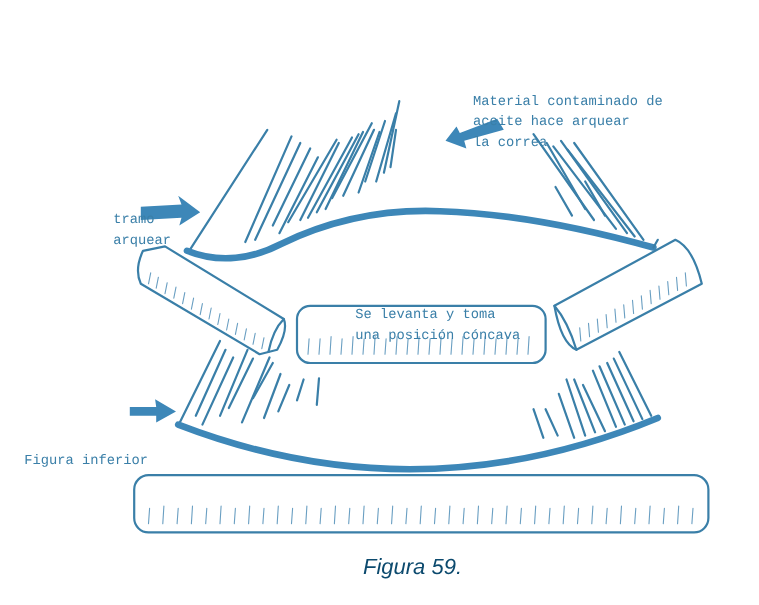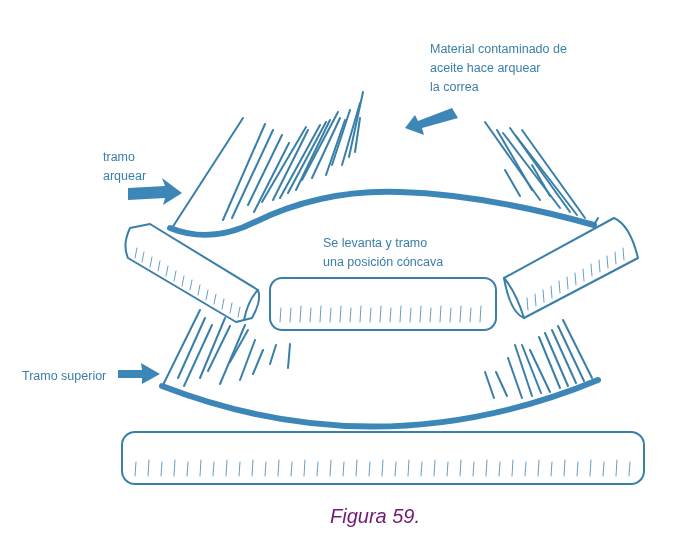--- a/index.html
+++ b/index.html
@@ -1,19 +1,19 @@
 <!DOCTYPE html>
 <html><head>
 <meta charset="utf-8">
 <style>
   html, body { margin: 0; padding: 0; background: #ffffff; }
   body { width: 690px; height: 550px; position: relative; overflow: hidden; font-family: "Liberation Sans", sans-serif; }
   #diagram { position: absolute; left: 0; top: 0; width: 690px; height: 550px; }
-  .label { position: absolute; color: #3a7fa8; font-size: 12.5px; line-height: 19px; white-space: pre-line; font-family: Liberation Sans, sans-serif; }
-  .caption { position: absolute; left: 330px; top: 505px; font-size: 20px; font-style: italic; color: #701a75; font-family: "Liberation Sans", sans-serif; }
+  .label { position: absolute; color: #3a7fa8; font-size: 12.5px; line-height: 19px; white-space: pre-line; font-family: Liberation Mono, monospace; margin-top: 43px; }
+  .caption { position: absolute; left: 330px; top: 505px; font-size: 20px; font-style: italic; color: #0c4a6e; font-family: "Liberation Sans", sans-serif; }
 </style>
 </head>
 <body>
 
 <svg id="diagram" viewBox="0 0 690 550" xmlns="http://www.w3.org/2000/svg">
   <g fill="none" stroke="#3a7fa8" stroke-linecap="round" stroke-linejoin="round">
 
     <g stroke-width="2">
       <line x1="172" y1="228" x2="243" y2="118"></line>
       <line x1="223" y1="220" x2="265" y2="124"></line>
@@ -197,16 +197,16 @@
     <path d="M118 370 L 142 370 L 141 363 L 160 374 L 142 384 L 142 378 L 118 378 Z"></path>
     <path d="M452 108 L 458 118 L 422 128 L 424 135 L 405 128 L 415 115 L 418 121 Z"></path>
   </g>
 </svg>
 
 <div class="label" style="left:430px; top:40px;">Material contaminado de
 aceite hace arquear
 la correa</div>
 <div class="label" style="left:103px; top:148px;">tramo
 arquear</div>
-<div class="label" style="left:323px; top:234px;">Se levanta y tramo
+<div class="label" style="left:323px; top:234px;">Se levanta y toma
 una posición cóncava</div>
-<div class="label" style="left:22px; top:367px;">Tramo superior</div>
+<div class="label" style="left:22px; top:367px;">Figura inferior</div>
 <div class="caption">Figura 59.</div>
 
 </body></html>

